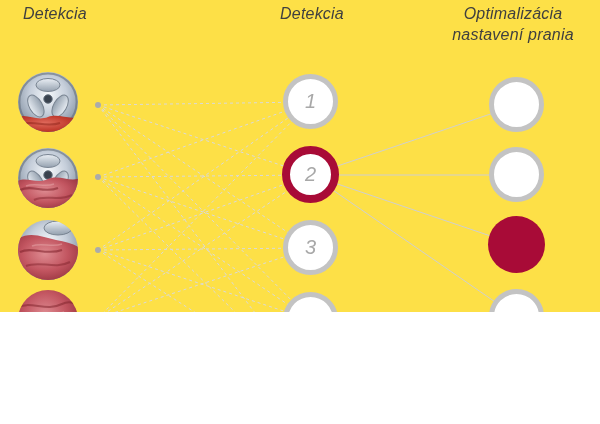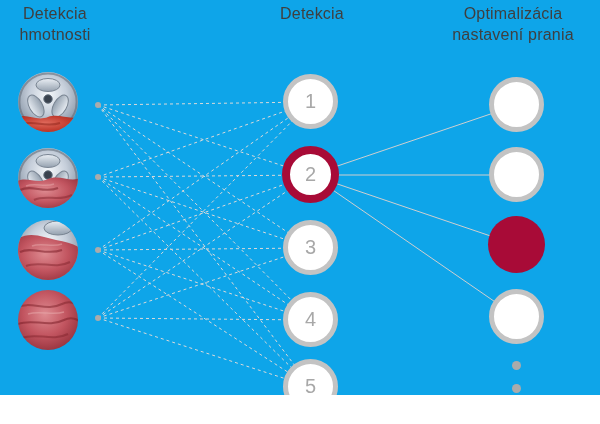--- a/index.html
+++ b/index.html
@@ -1,18 +1,19 @@
 <!DOCTYPE html>
 <html style="--accent: #A80B37; --circle-gray: #C3C3C3; --number-gray: #A8A8A8; --text-dark: #3F3F3F; --dot-gray: #ABABAB;"><head>
 <meta charset="utf-8">
 <style>
   html,body{margin:0;padding:0;background:#fff;}
   .canvas{
-    position:relative;width:600px;height:395px;background:#0ea5e9;overflow:hidden;
+    position:relative;width:600px;height:312px;background:#fde047;overflow:hidden;
     font-family:"Liberation Sans","DejaVu Sans",sans-serif;
+    font-style:italic;
   }
   .lines-svg{position:absolute;left:0;top:0;width:600px;height:424px;z-index:1;}
   .hdr{position:absolute;top:3px;z-index:3;text-align:center;
        color:var(--text-dark,#3F3F3F);font-size:16px;line-height:21px;font-weight:400;letter-spacing:.2px;}
   .hline{display:block;}
   .drum{position:absolute;z-index:2;}
   .node{
     position:absolute;z-index:2;box-sizing:border-box;width:55px;height:55px;
     border:5px solid var(--circle-gray,#C3C3C3);border-radius:50%;background:#fff;
     display:flex;align-items:center;justify-content:center;
@@ -54,21 +55,20 @@
       <line x1="311" y1="175" x2="517" y2="245" stroke="#CFCFCF" stroke-width="1"></line>
       <line x1="311" y1="175" x2="517" y2="317" stroke="#CFCFCF" stroke-width="1"></line>
       <circle cx="98" cy="105" r="3" fill="#ABABAB"></circle>
       <circle cx="98" cy="177" r="3" fill="#ABABAB"></circle>
       <circle cx="98" cy="250" r="3" fill="#ABABAB"></circle>
       <circle cx="98" cy="318" r="3" fill="#ABABAB"></circle>
     </svg>
 
   <div class="hdr" style="left:0;width:110px">
     <span class="hline">Detekcia</span>
-    <span class="hline">hmotnosti</span>
   </div>
   <div class="hdr" style="left:250px;width:124px">
     <span class="hline">Detekcia</span>
   </div>
   <div class="hdr" style="left:413px;width:200px">
     <span class="hline">Optimalizácia</span>
     <span class="hline">nastavení prania</span>
   </div>
 
   <svg width="0" height="0" style="position:absolute">

